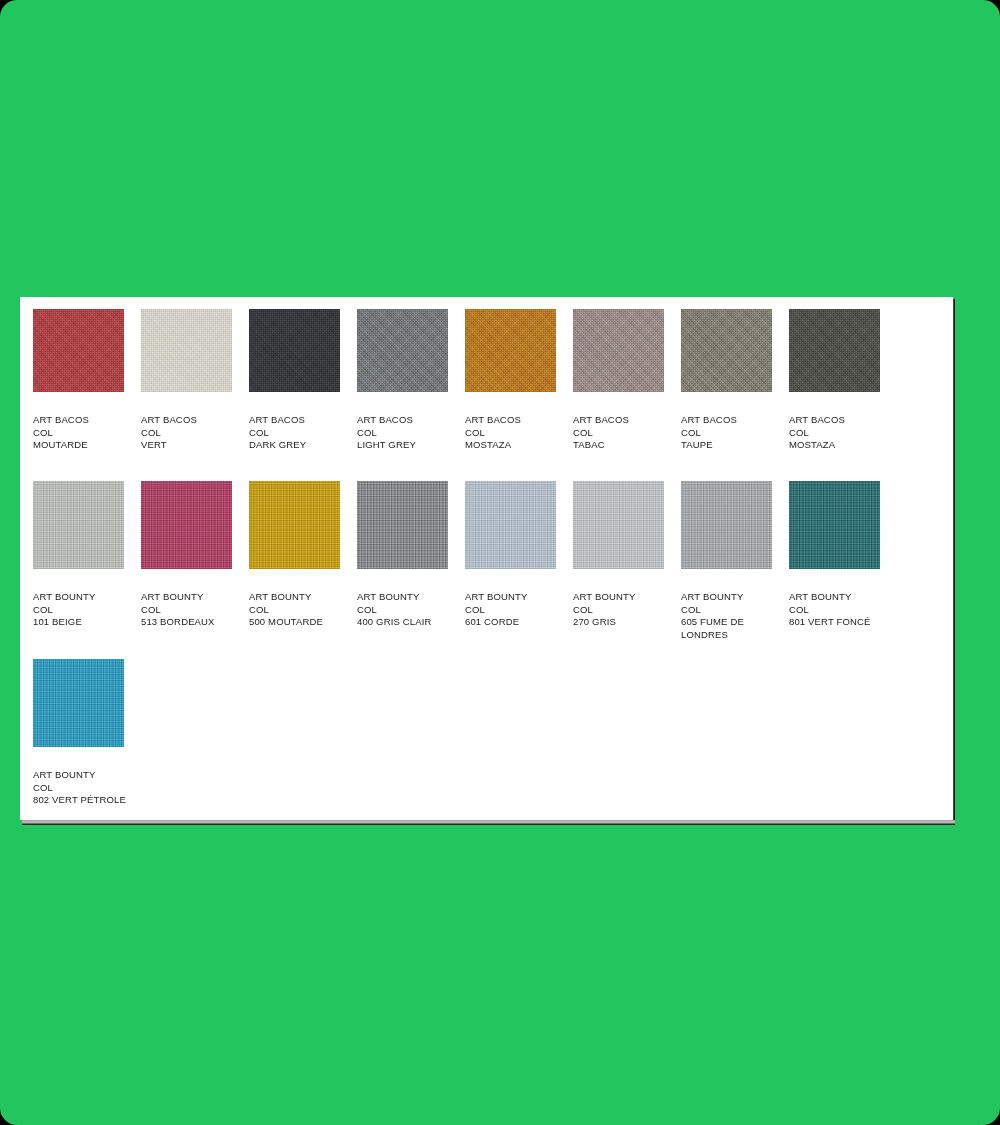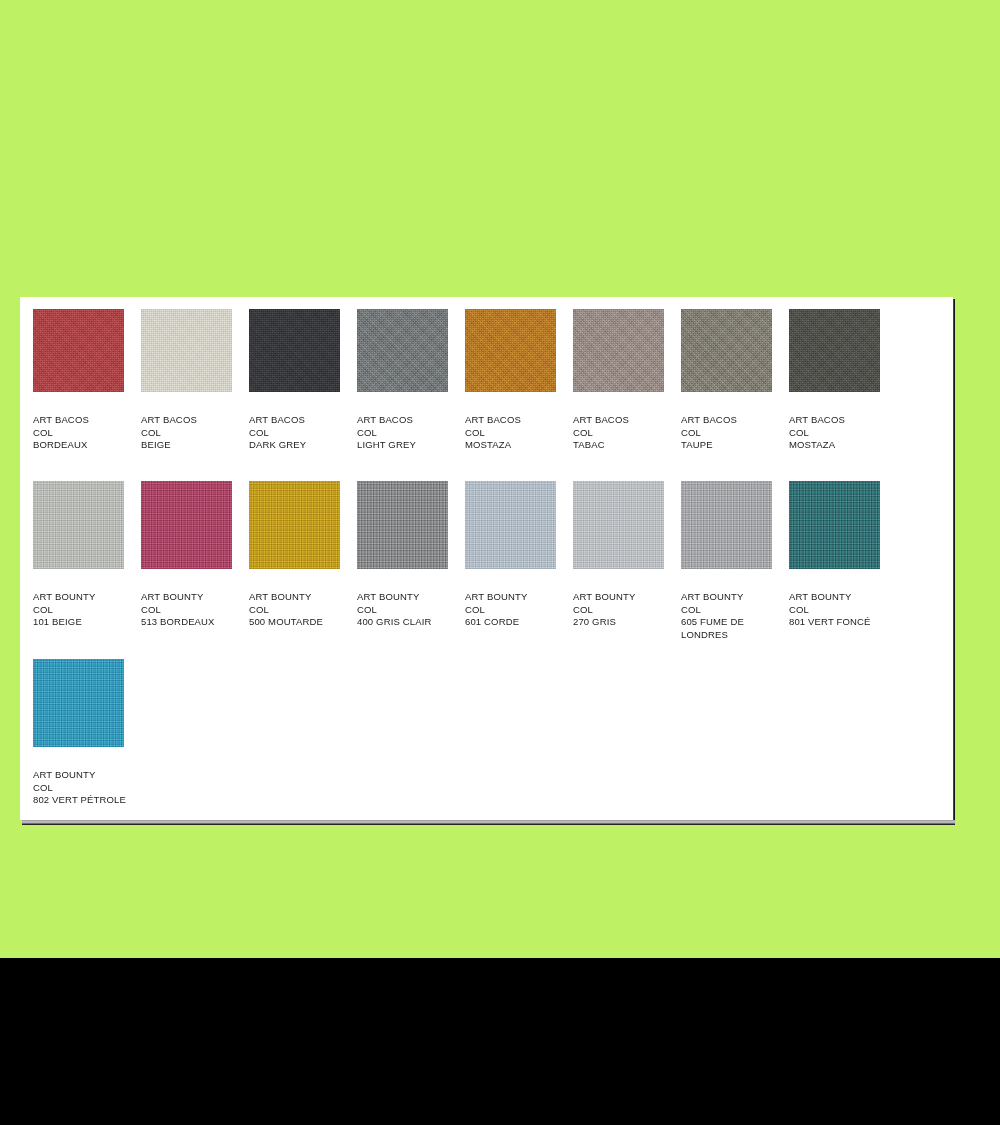--- a/index.html
+++ b/index.html
@@ -12,22 +12,23 @@
     overflow: hidden;
   }
   body {
     font-family: "Liberation Sans", sans-serif;
     -webkit-font-smoothing: antialiased;
   }
 
   #viewer {
     position: relative;
     width: 1000px;
-    height: 958px;
-    background: #bef264;
+    height: 1125px;
+    background: #22c55e;
+    border-radius: 17px;
   }
 
   
   #page {
     position: absolute;
     left: 20px;
     top: 297px;
     width: 933px;
     height: 523px;
     background: #ffffff;
@@ -142,29 +143,29 @@
   <div id="page-shadow-bottom"></div>
   <div id="page-tab"></div>
 
   <div id="page">
     <div class="row" id="row-1">
         <div class="swatch-cell">
           <div class="swatch-chip" style="background-color: rgb(178, 63, 66);"></div>
           <div class="swatch-label">
             <span class="label-line">ART BACOS</span>
             <span class="label-line">COL</span>
-            <span class="label-line">BORDEAUX</span>
+            <span class="label-line">MOUTARDE</span>
           </div>
         </div>
         <div class="swatch-cell">
           <div class="swatch-chip" style="background-color: rgb(222, 219, 208);"></div>
           <div class="swatch-label">
             <span class="label-line">ART BACOS</span>
             <span class="label-line">COL</span>
-            <span class="label-line">BEIGE</span>
+            <span class="label-line">VERT</span>
           </div>
         </div>
         <div class="swatch-cell">
           <div class="swatch-chip" style="background-color: rgb(49, 51, 55);"></div>
           <div class="swatch-label">
             <span class="label-line">ART BACOS</span>
             <span class="label-line">COL</span>
             <span class="label-line">DARK GREY</span>
           </div>
         </div>

